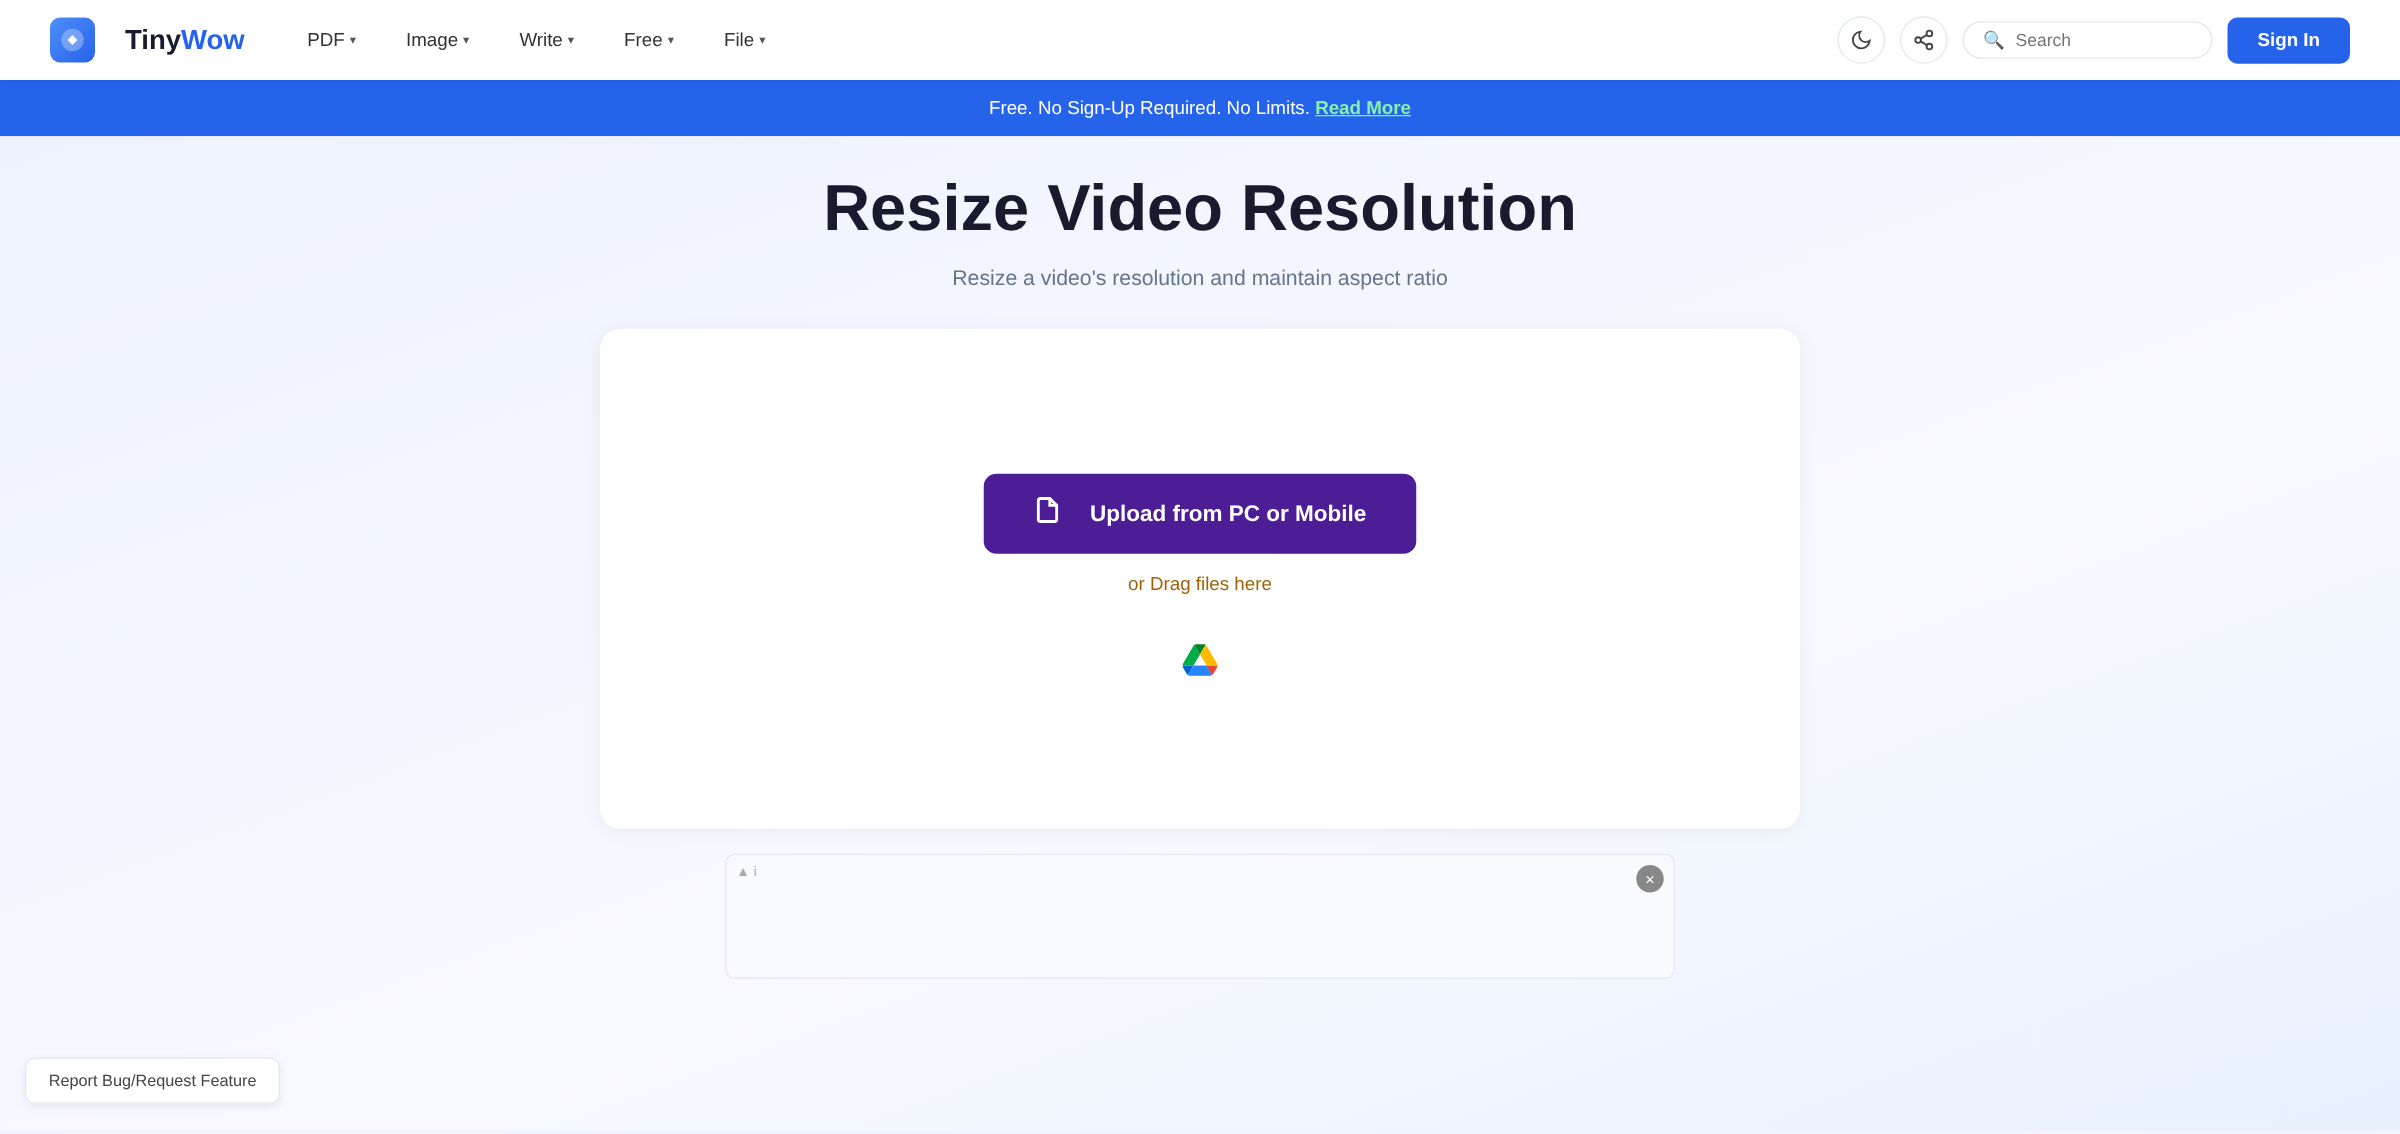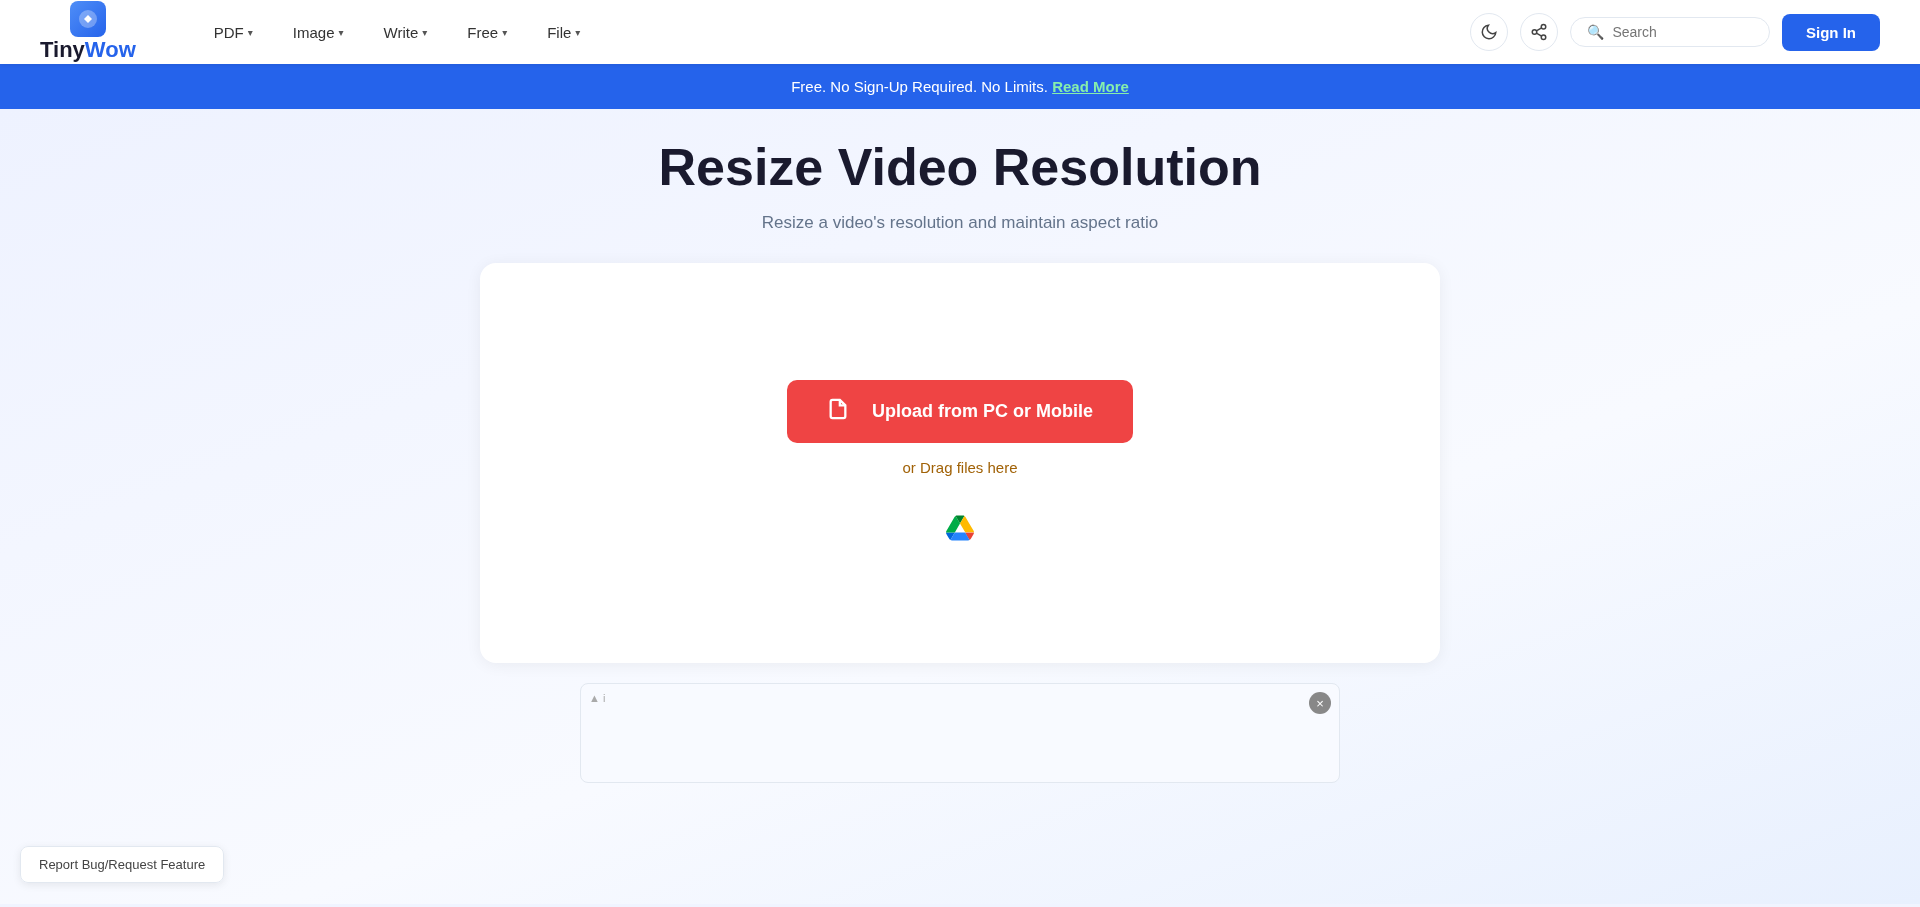--- a/index.html
+++ b/index.html
@@ -12,24 +12,23 @@
       display: flex;
       align-items: center;
       padding: 0 40px;
       box-shadow: 0 1px 4px rgba(0,0,0,0.08);
       position: relative;
       z-index: 10;
     }
     .logo-area {
       display: flex;
       align-items: center;
-      gap: 0;
+      gap: 24px;
       text-decoration: none;
-      margin-right: 64px;
-      flex-direction: column;
+      margin-right: 36px;
     }
     .logo-icon {
       width: 36px;
       height: 36px;
       background: linear-gradient(135deg, #4f8ef7, #2563eb);
       border-radius: 8px;
       display: flex;
       align-items: center;
       justify-content: center;
     }
@@ -154,21 +153,21 @@
       min-height: 400px;
       display: flex;
       flex-direction: column;
       align-items: center;
       justify-content: center;
       padding: 60px 40px;
       position: relative;
       box-shadow: 0 2px 16px rgba(0,0,0,0.06);
     }
     .upload-btn {
-      background: #ef4444;
+      background: #4c1d95;
       color: #fff;
       border: none;
       border-radius: 10px;
       padding: 18px 40px;
       font-size: 18px;
       font-weight: 700;
       cursor: pointer;
       display: flex;
       align-items: center;
       gap: 23px;

